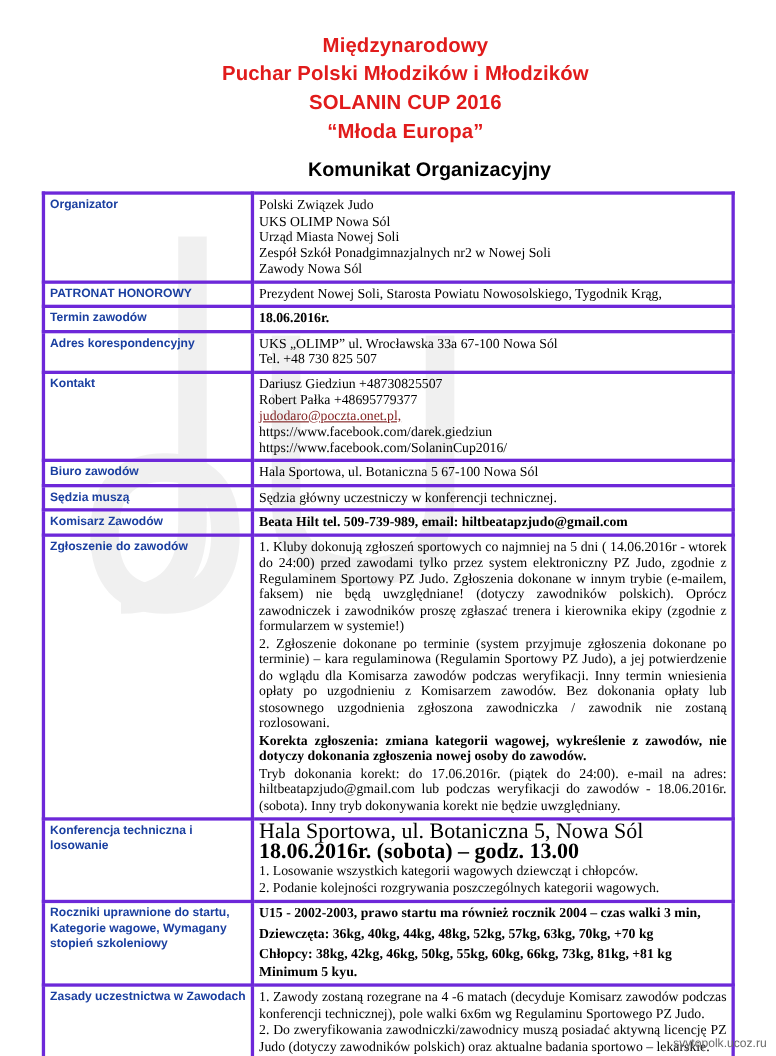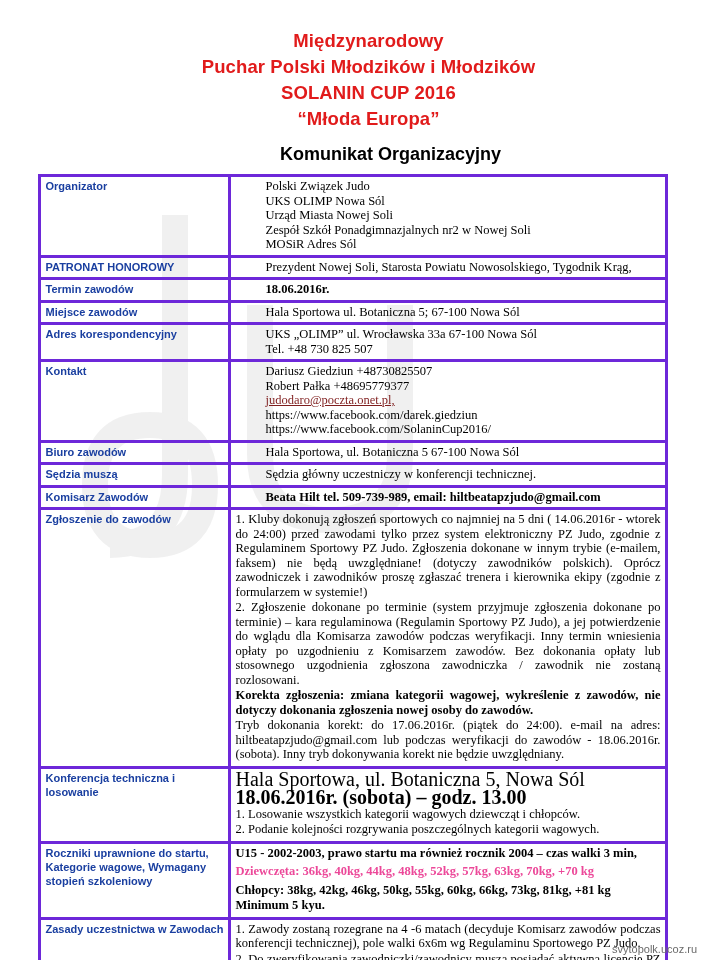--- a/index.html
+++ b/index.html
@@ -80,37 +80,37 @@
     font-weight: bold;
     font-size: 11px;
     line-height: 14px;
   }
   td.value {
     font-family: "Liberation Serif", serif;
     font-size: 12.5px;
     line-height: 14.5px;
     color: #000000;
   }
-  td.value .ln { display: block; margin-left: 30px; }
+  td.value .ln { display: block; }
   .mailto {
     color: #7f1d1d;
     text-decoration: underline;
   }
   .b { font-weight: bold; }
   .big {
     font-size: 20px;
     line-height: 17px;
   }
   .para {
     display: block;
     margin-bottom: 1px;
     text-align: justify;
   }
   .bluebold {
-    color: #ec4899;
+    color: #000000;
     font-weight: bold;
   }
   .spacer-sm { display:block; height: 3px; }
 
   .footer-credit {
     position: absolute;
     right: 8px;
     bottom: 5px;
     font-family: "Liberation Sans", sans-serif;
     font-size: 11px;
@@ -146,44 +146,38 @@
     <table class="main">
       <tbody>
 
         <tr>
           <td class="label">Organizator</td>
           <td class="value">
             <span class="ln">Polski Związek Judo</span>
             <span class="ln">UKS OLIMP Nowa Sól</span>
             <span class="ln">Urząd Miasta Nowej Soli</span>
             <span class="ln">Zespół Szkół Ponadgimnazjalnych nr2 w Nowej Soli</span>
-            <span class="ln">MOSiR Adres Sól</span>
+            <span class="ln">Zawody Nowa Sól</span>
           </td>
         </tr>
 
         <tr>
           <td class="label">PATRONAT HONOROWY</td>
           <td class="value">
             <span class="ln">Prezydent Nowej Soli, Starosta Powiatu Nowosolskiego, Tygodnik Krąg,</span>
           </td>
         </tr>
 
         <tr>
           <td class="label">Termin zawodów</td>
           <td class="value">
             <span class="ln b">18.06.2016r.</span>
           </td>
         </tr>
 
-        <tr>
-          <td class="label">Miejsce zawodów</td>
-          <td class="value">
-            <span class="ln">Hala Sportowa    ul. Botaniczna 5;          67-100 Nowa Sól</span>
-          </td>
-        </tr>
 
         <tr>
           <td class="label">Adres korespondencyjny</td>
           <td class="value">
             <span class="ln">UKS „OLIMP”      ul. Wrocławska 33a      67-100 Nowa Sól</span>
             <span class="ln">Tel. +48 730 825 507</span>
           </td>
         </tr>
 
         <tr>

